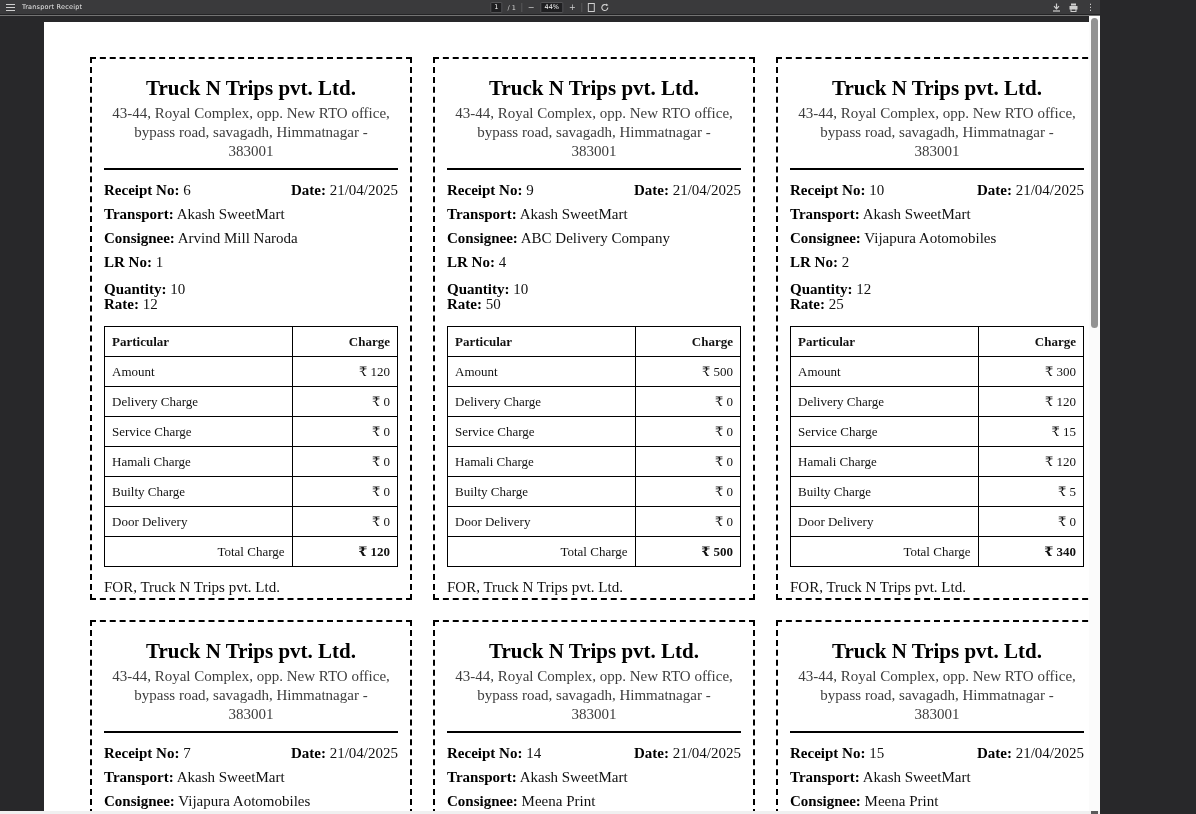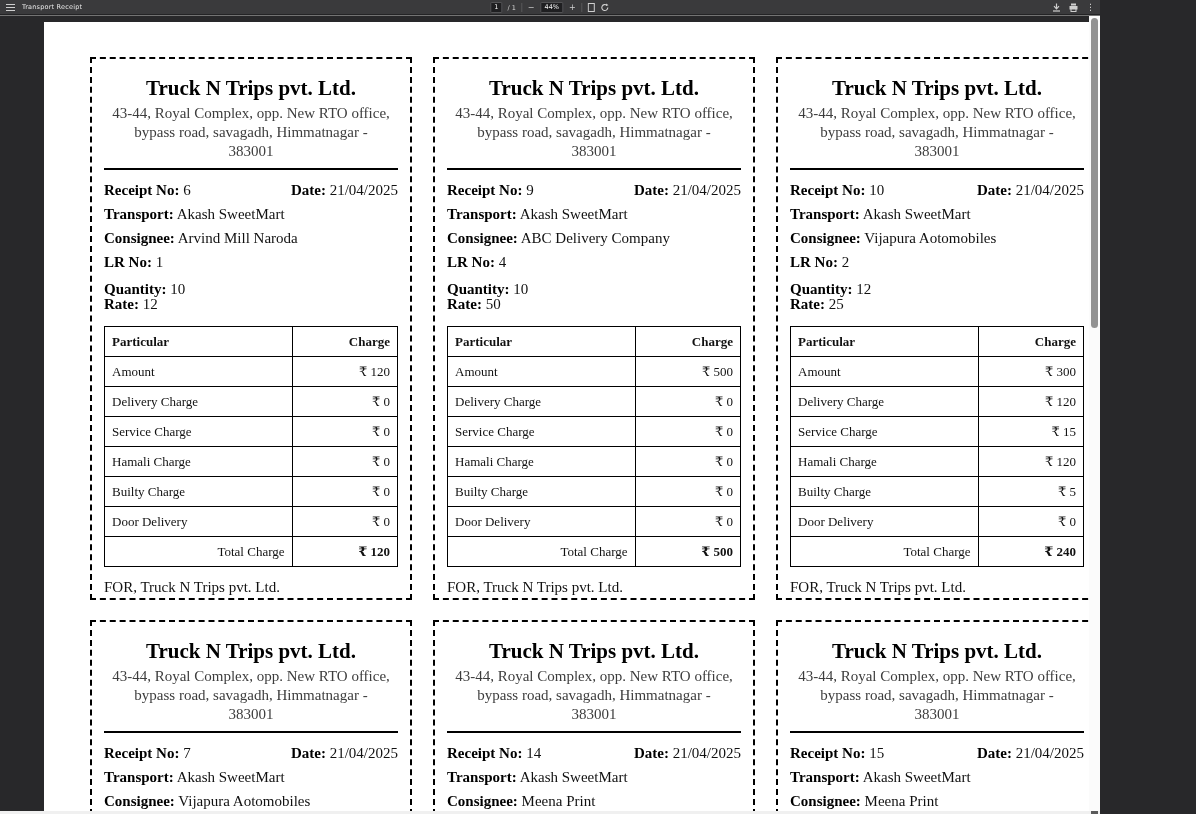--- a/index.html
+++ b/index.html
@@ -300,21 +300,21 @@
             <tr>
                   <td>Builty Charge</td>
                   <td class="col-charge">₹ 5</td>
                 </tr>
             <tr>
                   <td>Door Delivery</td>
                   <td class="col-charge">₹ 0</td>
                 </tr>
             <tr>
                   <td class="total-lbl">Total Charge</td>
-                  <td class="col-charge total-val">₹ 240</td>
+                  <td class="col-charge total-val">₹ 340</td>
                 </tr>
           </tbody>
             </table>
           <div class="r-footer">FOR, Truck N Trips pvt. Ltd.</div>
         </div>
 
         <div class="card">
           <div class="r-title">Truck N Trips pvt. Ltd.</div>
           <div class="r-address">
             <div>43-44, Royal Complex, opp. New RTO office,</div>

